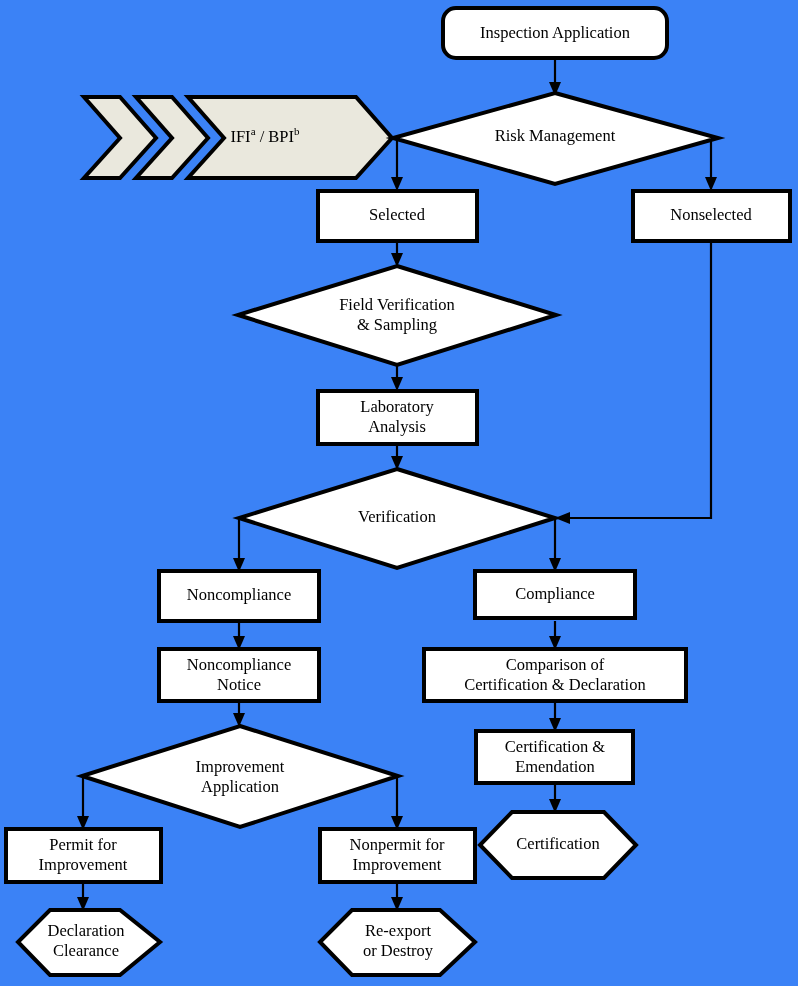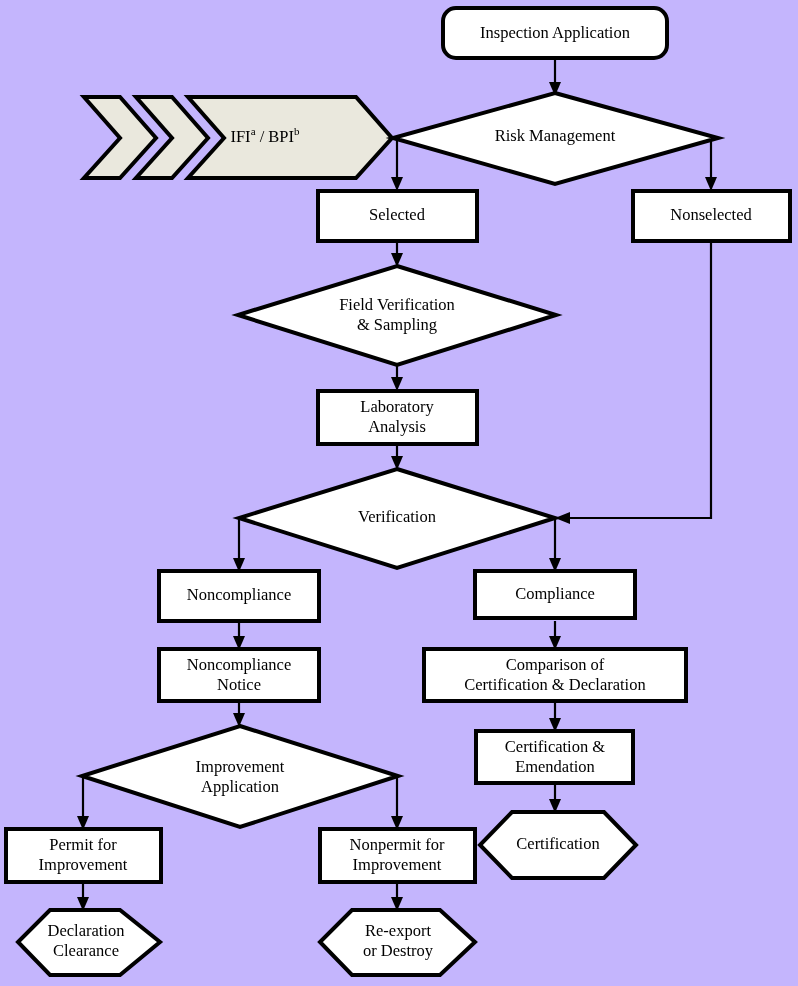--- a/index.html
+++ b/index.html
@@ -8,21 +8,21 @@
     padding: 0;
     background: #ffffff;
   }
   body {
     font-family: "Liberation Serif", "DejaVu Serif", serif;
   }
   #flowchart-root {
     position: relative;
     width: 798px;
     height: 986px;
-    background: #c4b5fd;
+    background: #3b82f6;
     overflow: hidden;
   }
   svg.chart-canvas {
     display: block;
     width: 798px;
     height: 986px;
   }
   .node-shape {
     fill: #ffffff;
     stroke: #000000;

